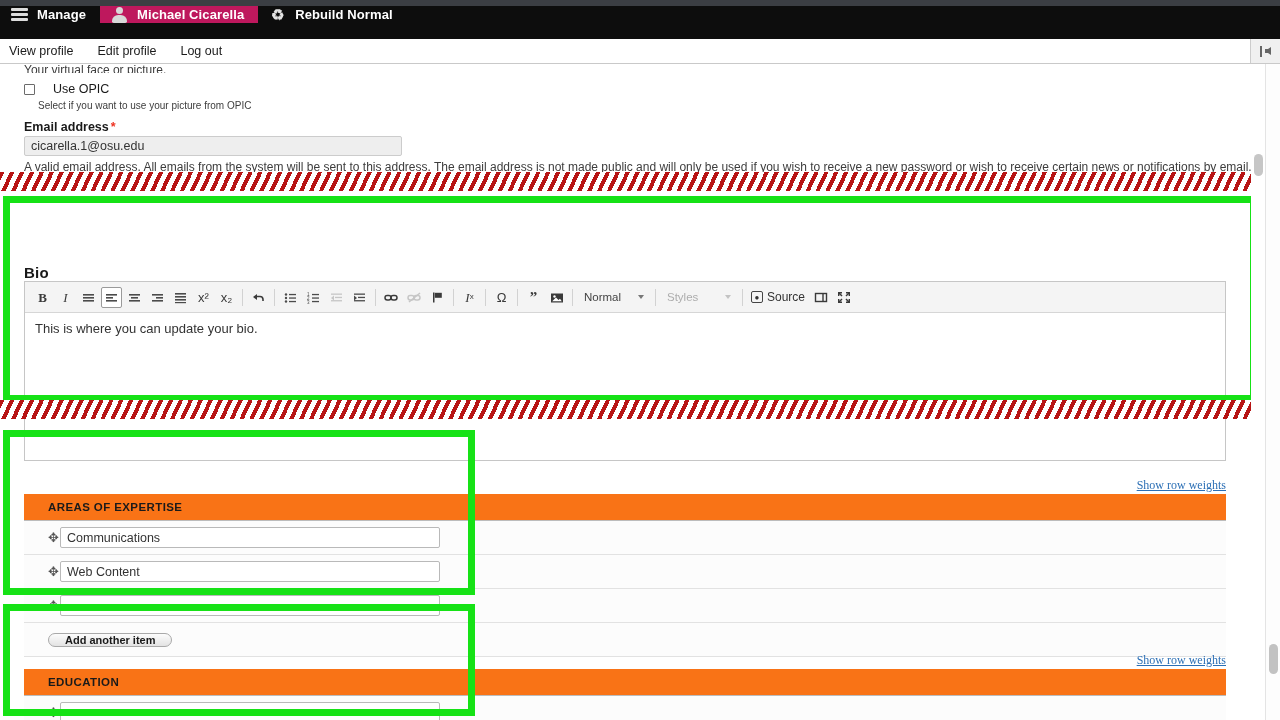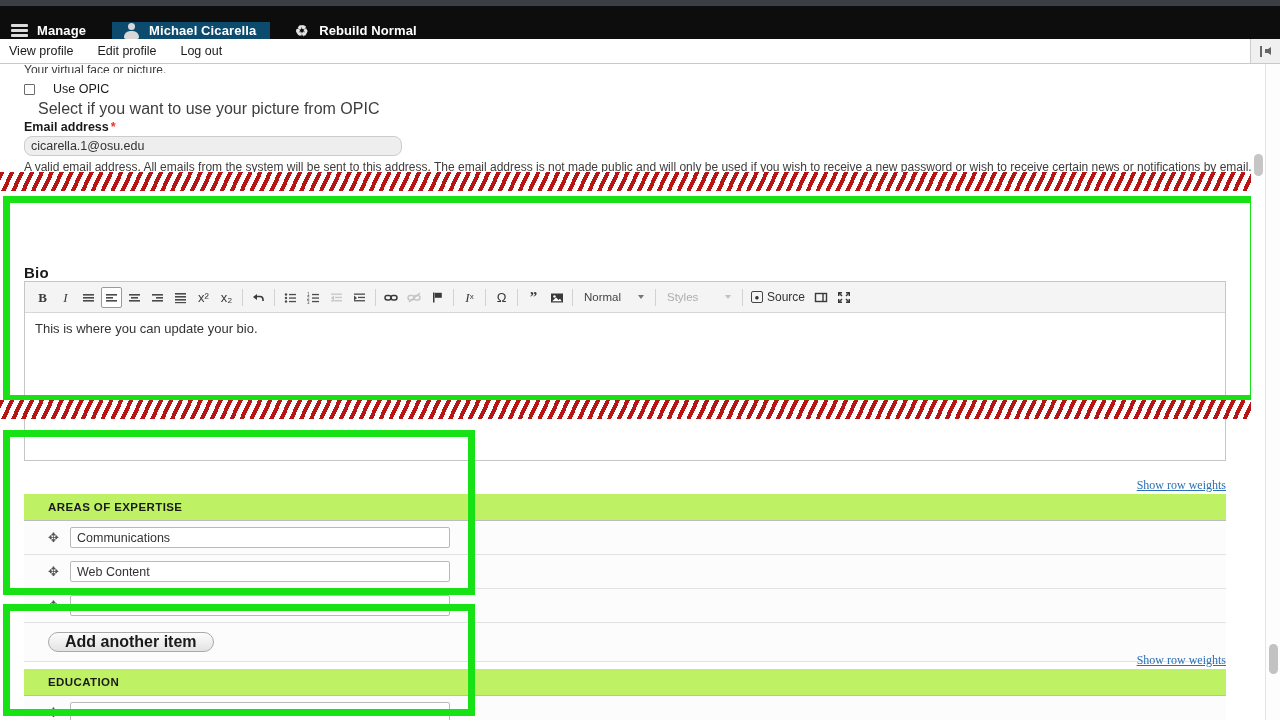--- a/index.html
+++ b/index.html
@@ -15,31 +15,31 @@
   #page { position: relative; width: 1280px; height: 720px; overflow: hidden; }
 
   
   .toolbar-top-strip {
     position: absolute; top: 0; left: 0; width: 1280px; height: 6px;
     background: #3b3e43;
   }
   .toolbar-bar {
     position: absolute; top: 6px; left: 0; width: 1280px; height: 33px;
     background: #0d0d0d;
-    display: flex; align-items: flex-end; gap: 12px;
+    display: flex; align-items: flex-start;
   }
   .tb-tab {
     display: flex; align-items: center; gap: 9px;
     padding: 0 14px 0 11px;
     color: #fff; font-weight: bold; font-size: 13px;
     letter-spacing: .1px;
     cursor: pointer;
     white-space: nowrap;
   }
-  .tb-tab.active { background: #0c4a6e; }
+  .tb-tab.active { background: #be185d; }
   .tb-ico { display: inline-block; width: 17px; height: 17px; position: relative; flex: 0 0 auto; }
 
   
   .ico-hamburger i {
     position: absolute; left: 0; width: 17px; height: 3px; background: #dcdcdc; border-radius: 1px;
   }
   .ico-hamburger i:nth-child(1){ top: 2px; }
   .ico-hamburger i:nth-child(2){ top: 7px; }
   .ico-hamburger i:nth-child(3){ top: 12px; }
 
@@ -94,28 +94,28 @@
     height: 9px; overflow: hidden; line-height: 13px;
   }
 
   .chk-row { position: absolute; top: 18px; left: 24px; display: flex; align-items: center; gap: 18px; }
   .chk-box {
     width: 11px; height: 11px; border: 1px solid #6b6b6b; background: #fff; border-radius: 1px;
     cursor: pointer;
   }
   .chk-label { font-size: 12.5px; color: #1a1a1a; cursor: pointer; }
 
-  .chk-desc { position: absolute; top: 36px; left: 38px; font-size: 16px; color: #3d3d3d; }
+  .chk-desc { position: absolute; top: 36px; left: 38px; font-size: 10px; color: #3d3d3d; }
 
   .lbl-email { position: absolute; top: 56px; left: 24px; font-size: 12.5px; font-weight: bold; color: #1a1a1a; }
   .req-star { color: #e32; font-weight: bold; margin-left: 2px; }
 
   .email-input {
     position: absolute; top: 72px; left: 24px; width: 378px; height: 20px;
-    background: #eee; border: 1px solid #ccc; border-radius: 8px;
+    background: #eee; border: 1px solid #ccc; border-radius: 2px;
     font-family: "Liberation Sans", sans-serif; font-size: 12.5px; color: #333;
     padding: 0 6px; line-height: 18px;
   }
 
   .email-desc { position: absolute; top: 96px; left: 24px; font-size: 12px; color: #3d3d3d; white-space: nowrap; }
 
   
   .hatch {
     position: absolute; left: 0; width: 1280px; height: 19px;
     background-image: repeating-linear-gradient(
@@ -186,42 +186,42 @@
   #wrap-expertise { top: 414px; }
   #wrap-education { top: 589px; }
 
   .show-weights {
     text-align: right; font-size: 12px; color: #2b6fb5; text-decoration: underline;
     cursor: pointer; padding-right: 0px; height: 16px; line-height: 14px; font-family: Liberation Serif, serif;
   }
   .ftable { width: 100%; border-collapse: collapse; background: #fdfdfd; }
   .ftable thead th {
     text-align: left; font-size: 11.5px; font-weight: bold; letter-spacing: .4px;
-    color: #1a1a1a; background: #bef264; border-bottom: 1px solid #bcbcbc;
+    color: #1a1a1a; background: #f97316; border-bottom: 1px solid #bcbcbc;
     padding: 7px 0 7px 24px; height: 26px;
   }
   .ftable tbody td {
     border-bottom: 1px solid #e2e2e2; padding: 6px 0; height: 34px; vertical-align: middle;
     background: #fcfcfc;
   }
   .td-handle { width: 34px; padding-left: 24px !important; }
   .drag-handle {
     display: inline-block; width: 12px; height: 12px; color: #555; font-size: 13px; line-height: 12px;
     cursor: move; user-select: none;
   }
   .td-input { padding-right: 12px !important; }
   .row-input {
     width: 380px; height: 21px; border: 1px solid #b9b9b9; background: #fff; border-radius: 2px;
-    font-family: "Liberation Sans", sans-serif; font-size: 12.5px; color: #333; padding: 0 6px; margin-left: 10px;
+    font-family: "Liberation Sans", sans-serif; font-size: 12.5px; color: #333; padding: 0 6px;
   }
   .add-row td { background: #fdfdfd; border-bottom: 1px solid #e2e2e2; padding: 9px 0 9px 24px !important; }
   .btn-add {
     background: linear-gradient(#fcfcfc, #e3e3e3);
     border: 1px solid #a9a9a9; border-radius: 11px;
-    padding: 0 16px; font-size: 16px; font-weight: bold; color: #1a1a1a;
+    padding: 0 16px; font-size: 11px; font-weight: bold; color: #1a1a1a;
     font-family: "Liberation Sans", sans-serif; cursor: pointer;
   }
 
   
   .vscroll {
     position: absolute; right: 0; top: 64px; width: 15px; height: 656px;
     background: #fdfdfd; border-left: 1px solid #e4e4e4; z-index: 50;
   }
   .vscroll .thumb {
     position: absolute; left: 3px; width: 9px; border-radius: 5px; background: #c2c2c2;

